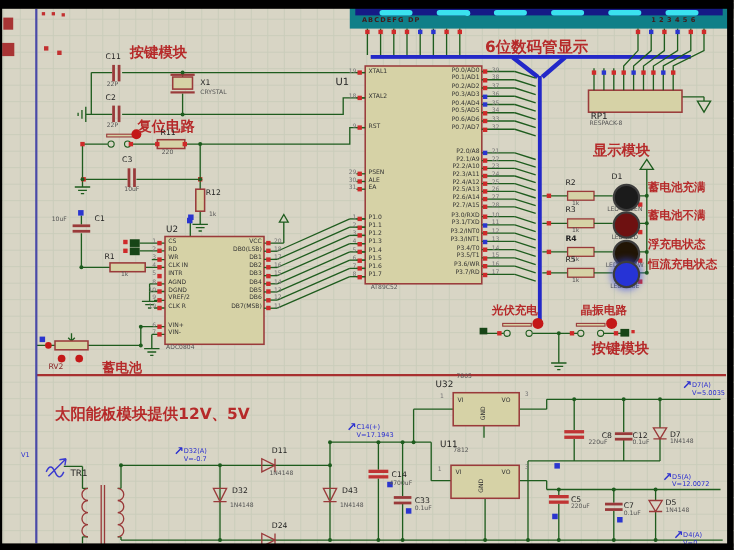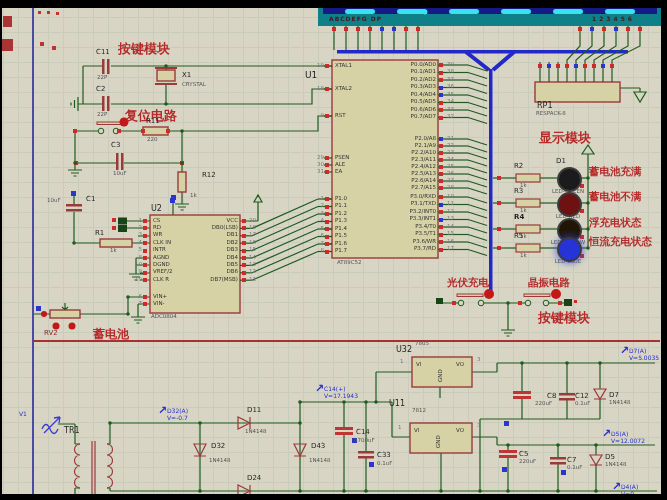--- a/index.html
+++ b/index.html
@@ -365,40 +365,42 @@
       <line x1="540" y1="248" x2="557" y2="248" stroke="#1e5c1e" stroke-width="1.2"></line>
       <line x1="577" y1="248" x2="588" y2="248" stroke="#1e5c1e" stroke-width="1.2"></line>
       <circle cx="588" cy="248" r="1.8" fill="#1e5c1e"></circle>
       <rect x="580" y="254" width="4" height="4" fill="#cf2a2a"></rect>
     </svg>
 
 <div id="overlay">
 
   <div class="t cn f13" style="left:118px;top:42px">按键模块</div>
   <div class="t cn f13" style="left:125px;top:109px">复位电路</div>
+  <div class="t cn f14" style="left:441px;top:36px">6位数码管显示</div>
   <div class="t cn f13" style="left:539px;top:131px">显示模块</div>
   <div class="t cn f12" style="left:93px;top:328px">蓄电池</div>
+  <div class="t cn f14" style="left:50px;top:370px">太阳能板模块提供12V、5V</div>
   <div class="t cn f13" style="left:538px;top:311px">按键模块</div>
   <div class="t cn f10" style="left:447px;top:277px">光伏充电</div>
   <div class="t cn f10" style="left:528px;top:277px">晶振电路</div>
 
   <div class="t dtext" style="left:329px;top:16px">ABCDEFG DP</div>
   <div class="t dtext ls2" style="left:592px;top:16px">123456</div>
 
   <div class="t ref" style="left:96px;top:49px">C11</div>
   <div class="t val" style="left:97px;top:75px">22P</div>
   <div class="t ref" style="left:96px;top:86px">C2</div>
   <div class="t val" style="left:97px;top:112px">22P</div>
   <div class="t ref" style="left:182px;top:72px">X1</div>
   <div class="t val" style="left:182px;top:82px">CRYSTAL</div>
   <div class="t ref" style="left:146px;top:118px">R11</div>
   <div class="t val" style="left:147px;top:137px">220</div>
   <div class="t ref" style="left:111px;top:142px">C3</div>
   <div class="t val" style="left:113px;top:171px">10uF</div>
-  <div class="t ref" style="left:202px;top:172px">R12</div>
+  <div class="t ref" style="left:187px;top:172px">R12</div>
   <div class="t val" style="left:190px;top:193px">1k</div>
   <div class="t ref" style="left:86px;top:196px">C1</div>
   <div class="t val" style="left:47px;top:198px">10uF</div>
   <div class="t ref" style="left:95px;top:230px">R1</div>
   <div class="t val" style="left:110px;top:248px">1k</div>
   <div class="t ref" style="left:44px;top:330px;color:#8a2a2a">RV2</div>
   <div class="t ref" style="left:151px;top:205px;font-size:8px">U2</div>
   <div class="t val" style="left:151px;top:314px">ADC0804</div>
   <div class="t ref" style="left:305px;top:71px;font-size:9px">U1</div>
   <div class="t val" style="left:337px;top:260px">AT89C52</div>
@@ -429,21 +431,21 @@
   <div class="t ref" style="left:605px;top:454px">D5</div>
   <div class="t val" style="left:605px;top:462px">1N4148</div>
 
   <div class="t ref" style="left:396px;top:346px;font-size:8px">U32</div>
   <div class="t val" style="left:415px;top:341px">7805</div>
   <div class="t pin" style="left:416px;top:362px">VI</div>
   <div class="t pin" style="left:456px;top:362px">VO</div>
   <div class="t pin gnd-rot" style="left:438px;top:382px">GND</div>
   <div class="t num" style="left:400px;top:359px">1</div>
   <div class="t num" style="left:477px;top:357px">3</div>
-  <div class="t ref" style="left:389px;top:400px;font-size:8px">U11</div>
+  <div class="t ref" style="left:400px;top:400px;font-size:8px">U11</div>
   <div class="t val" style="left:412px;top:408px">7812</div>
   <div class="t pin" style="left:414px;top:428px">VI</div>
   <div class="t pin" style="left:456px;top:428px">VO</div>
   <div class="t pin gnd-rot" style="left:436px;top:448px">GND</div>
   <div class="t num" style="left:398px;top:425px">1</div>
   <div class="t num" style="left:477px;top:423px">3</div>
 
   <div class="artifact" style="left:3px;top:16px;width:9px;height:11px;background:#a83434"></div>
   <div class="artifact" style="left:2px;top:39px;width:11px;height:12px;background:#a83434"></div>
   <div class="artifact" style="left:38px;top:11px;width:3px;height:3px;background:#c23030"></div>

